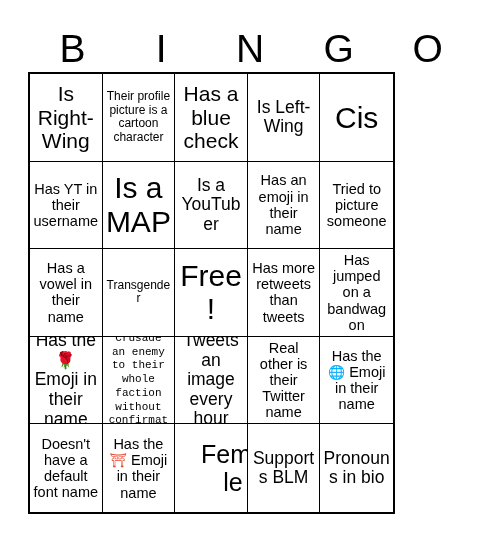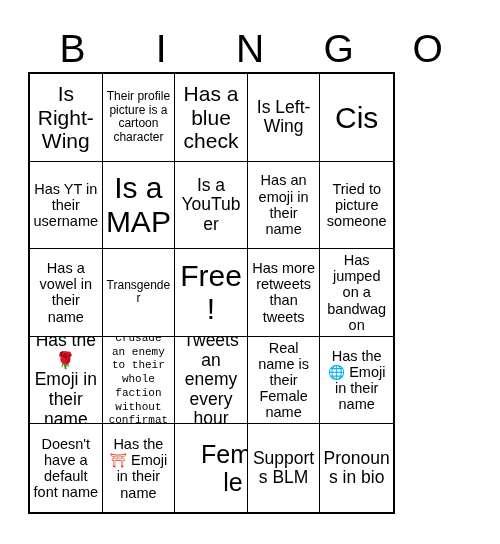--- a/index.html
+++ b/index.html
@@ -160,24 +160,24 @@
       <div class="cell fs-sm last-col">
         <span class="cell-text">Has jumped on a bandwagon</span>
       </div>
       <div class="cell fs-md">
         <span class="cell-text">Has the <span class="emoji emoji-rose">🌹</span> Emoji in their name</span>
       </div>
       <div class="cell fs-xxs">
         <span class="cell-text">Guild declares Argent Crusade an enemy to their whole faction without confirmation from other guilds.</span>
       </div>
       <div class="cell fs-md">
-        <span class="cell-text">Tweets an enemy every hour</span>
+        <span class="cell-text">Tweets an image every hour</span>
       </div>
       <div class="cell fs-sm">
-        <span class="cell-text">Real name is their Female name</span>
+        <span class="cell-text">Real other is their Twitter name</span>
       </div>
       <div class="cell fs-sm last-col">
         <span class="cell-text">Has the <span class="emoji emoji-globe">🌐</span> Emoji in their name</span>
       </div>
       <div class="cell fs-sm last-row">
         <span class="cell-text">Doesn't have a default font name</span>
       </div>
       <div class="cell fs-sm last-row">
         <span class="cell-text">Has the <span class="emoji emoji-torii">⛩</span> Emoji in their name</span>
       </div>

